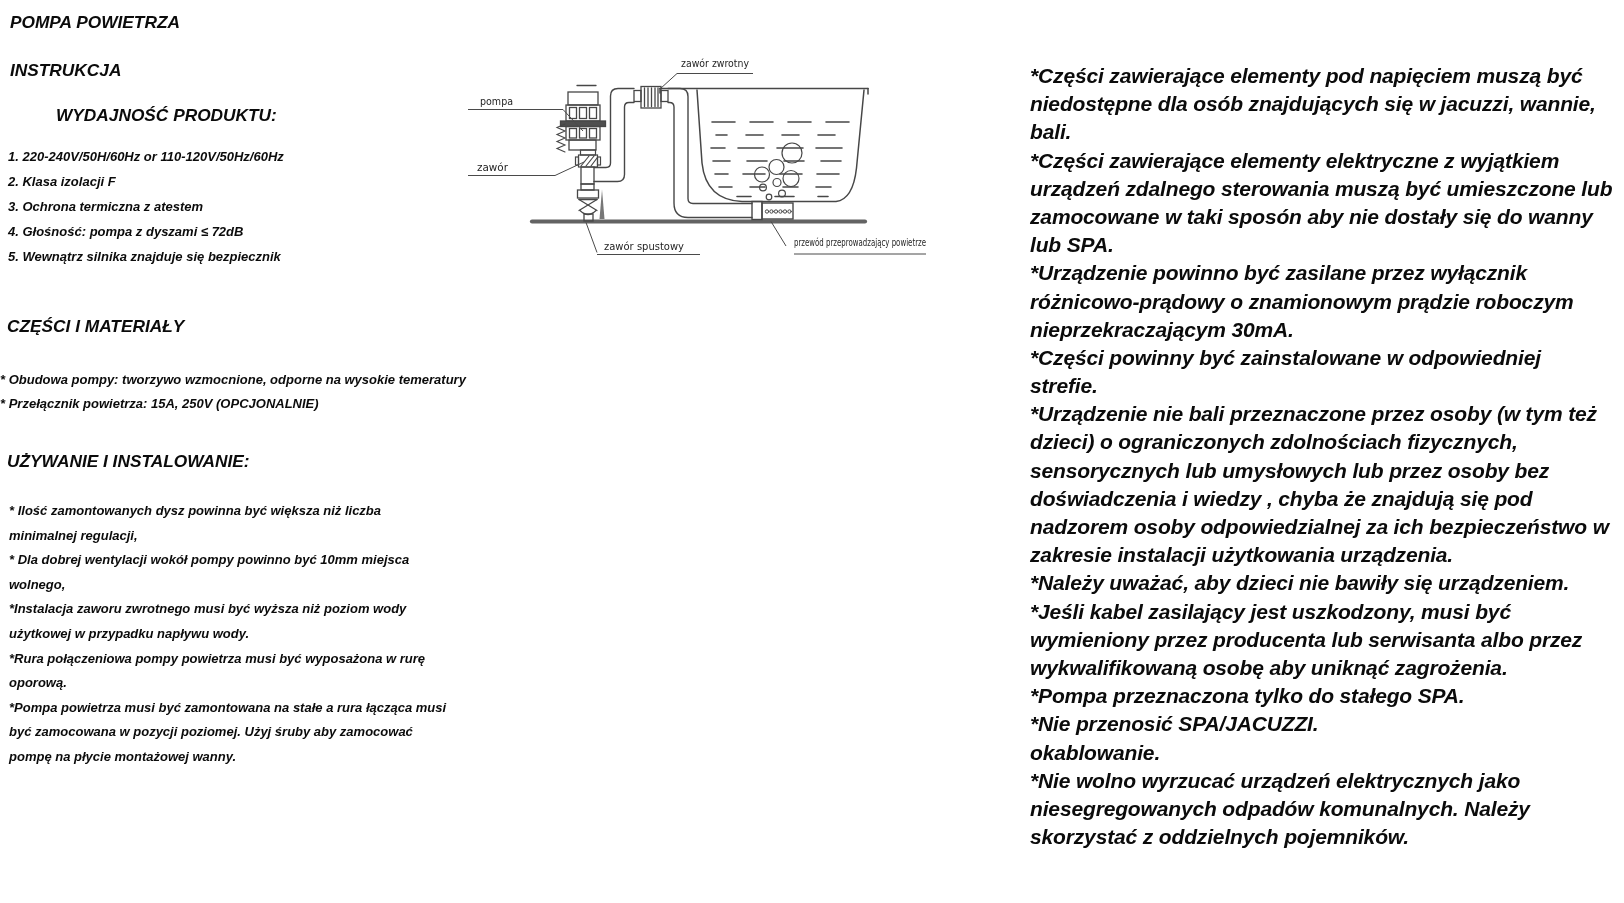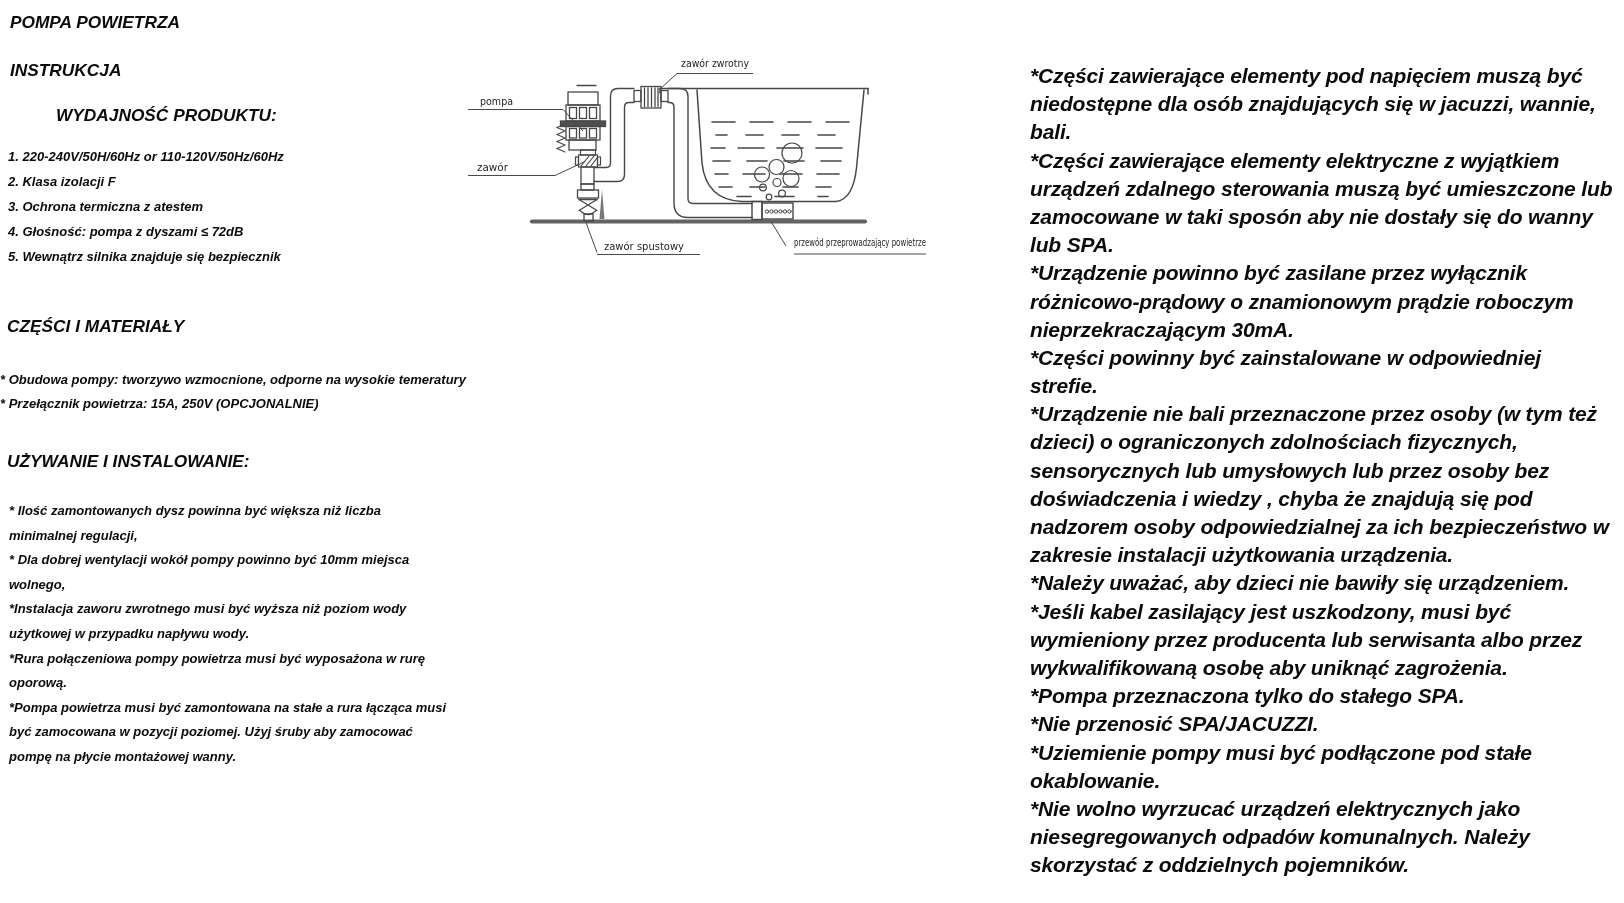--- a/index.html
+++ b/index.html
@@ -206,20 +206,19 @@
       <div>sensorycznych lub umysłowych lub przez osoby bez</div>
       <div>doświadczenia i wiedzy , chyba że znajdują się pod</div>
       <div>nadzorem osoby odpowiedzialnej za ich bezpieczeństwo w</div>
       <div>zakresie instalacji użytkowania urządzenia.</div>
       <div>*Należy uważać, aby dzieci nie bawiły się urządzeniem.</div>
       <div>*Jeśli kabel zasilający jest uszkodzony, musi być</div>
       <div>wymieniony przez producenta lub serwisanta albo przez</div>
       <div>wykwalifikowaną osobę aby uniknąć zagrożenia.</div>
       <div>*Pompa przeznaczona tylko do stałego SPA.</div>
       <div>*Nie przenosić SPA/JACUZZI.</div>
-      <div>*Uziemienie pompy musi być podłączone pod stałe</div>
       <div>okablowanie.</div>
       <div>*Nie wolno wyrzucać urządzeń elektrycznych jako</div>
       <div>niesegregowanych odpadów komunalnych. Należy</div>
       <div>skorzystać z oddzielnych pojemników.</div>
     </div>
 
 </div>
 
 </body></html>

